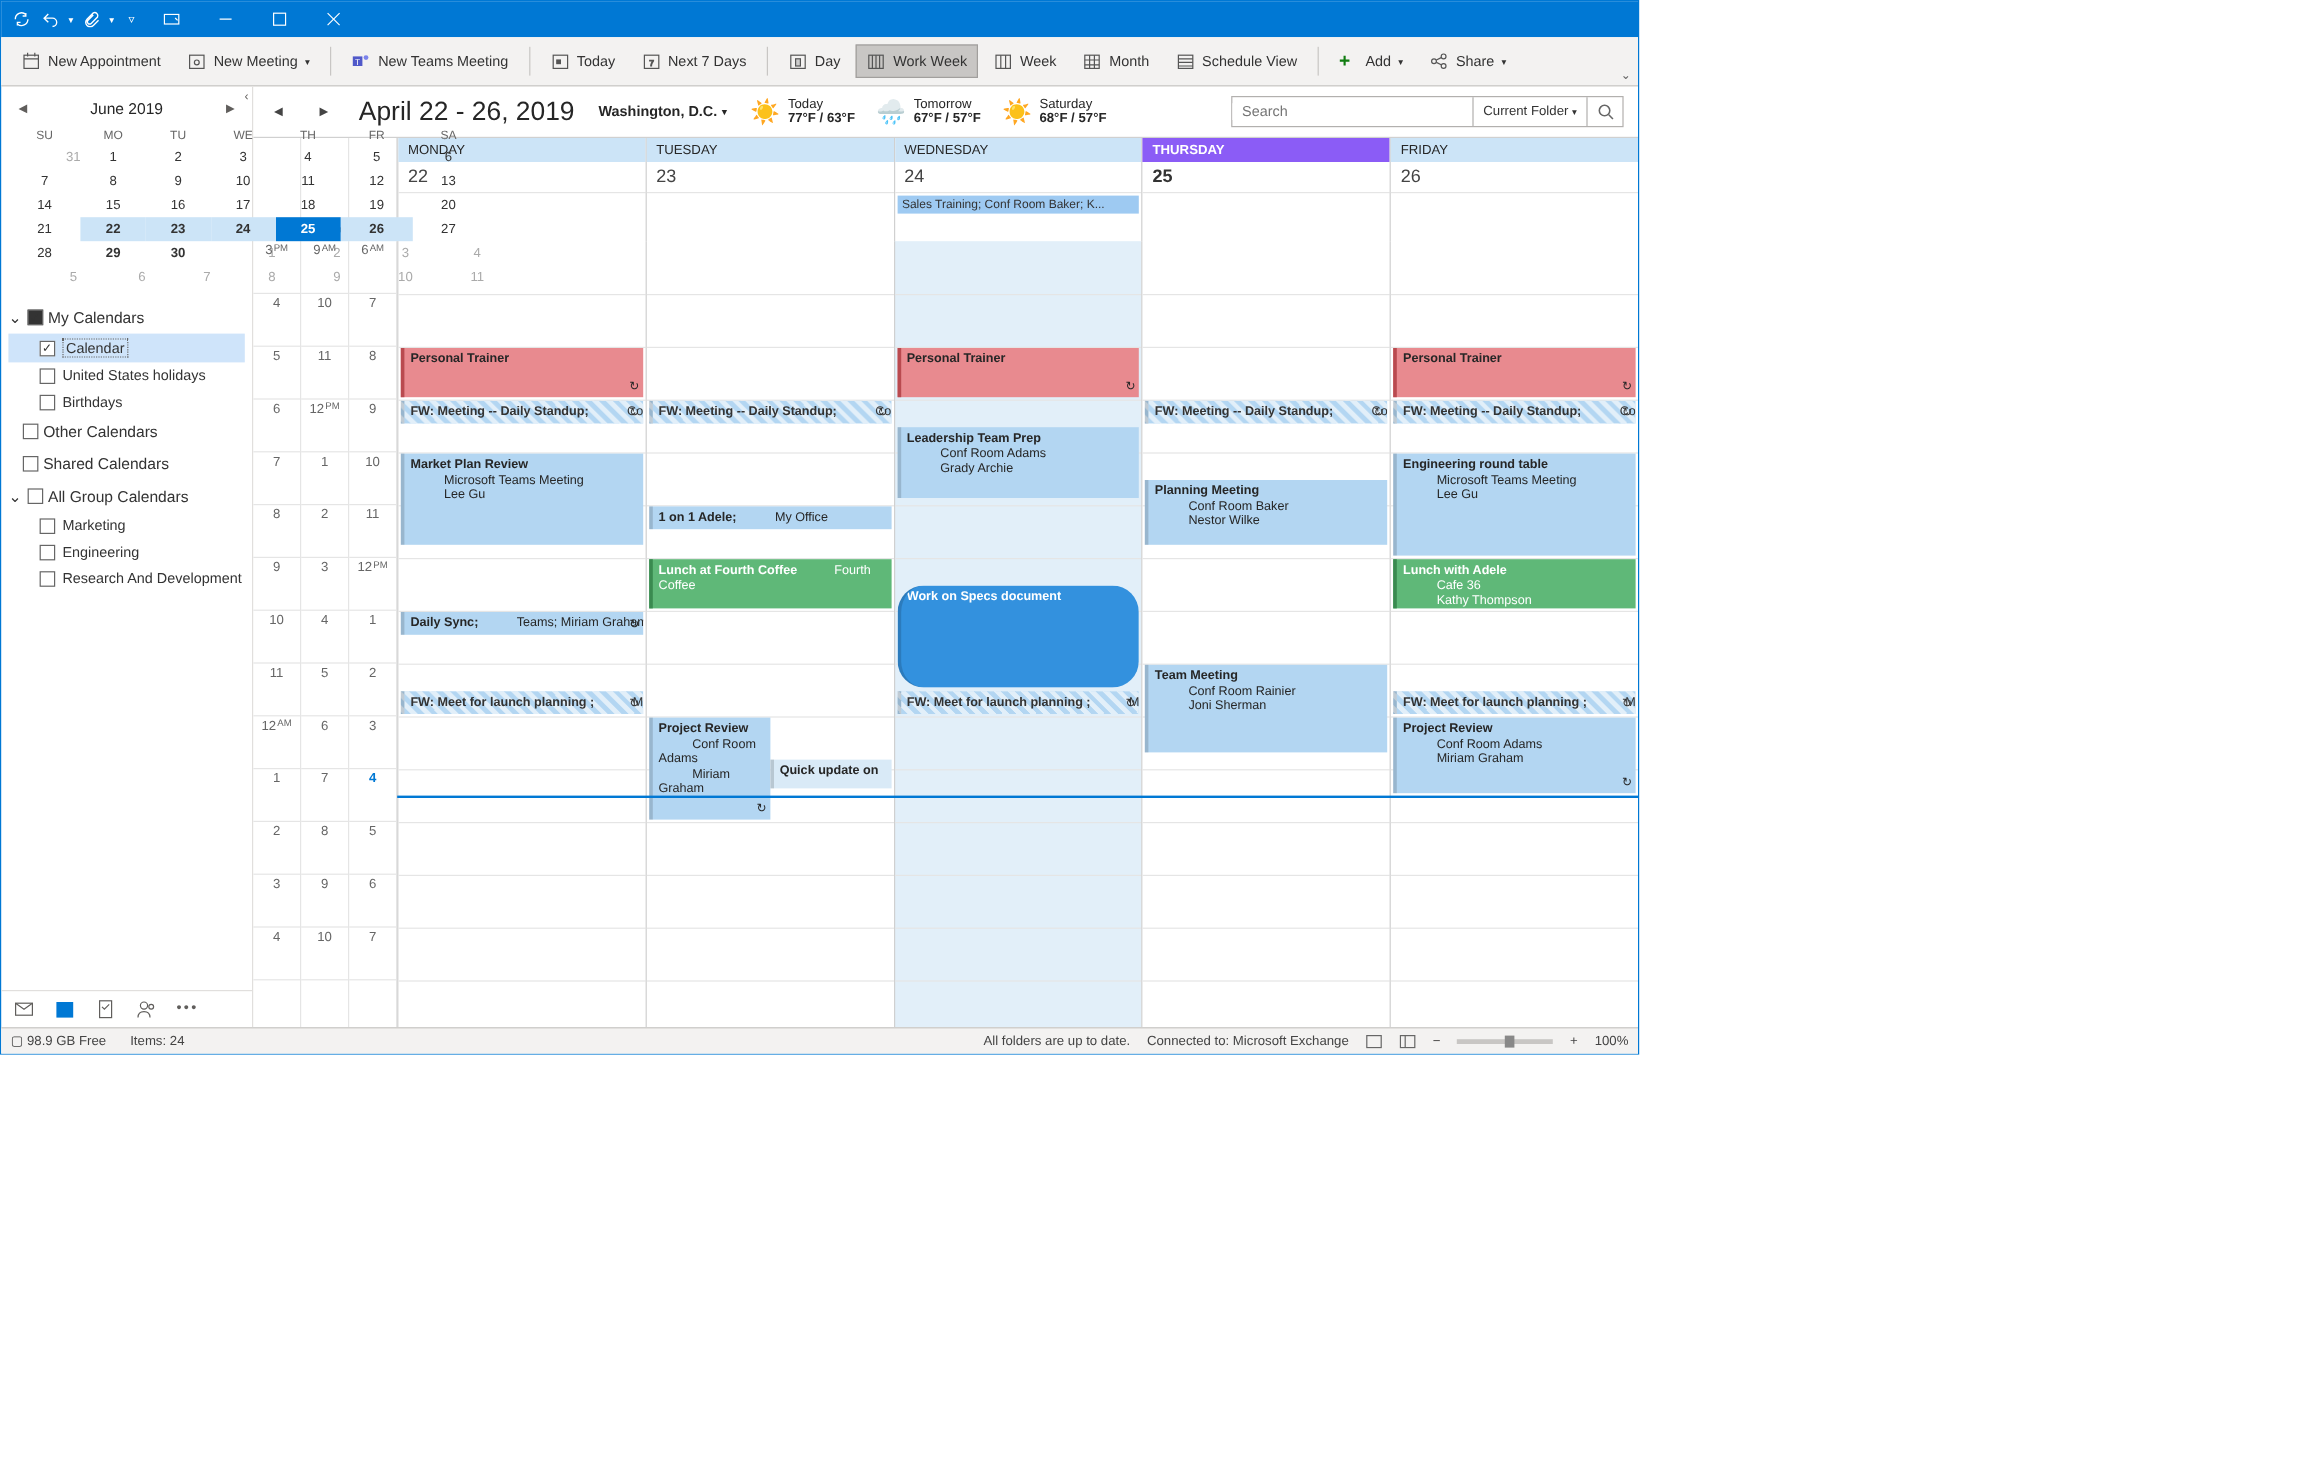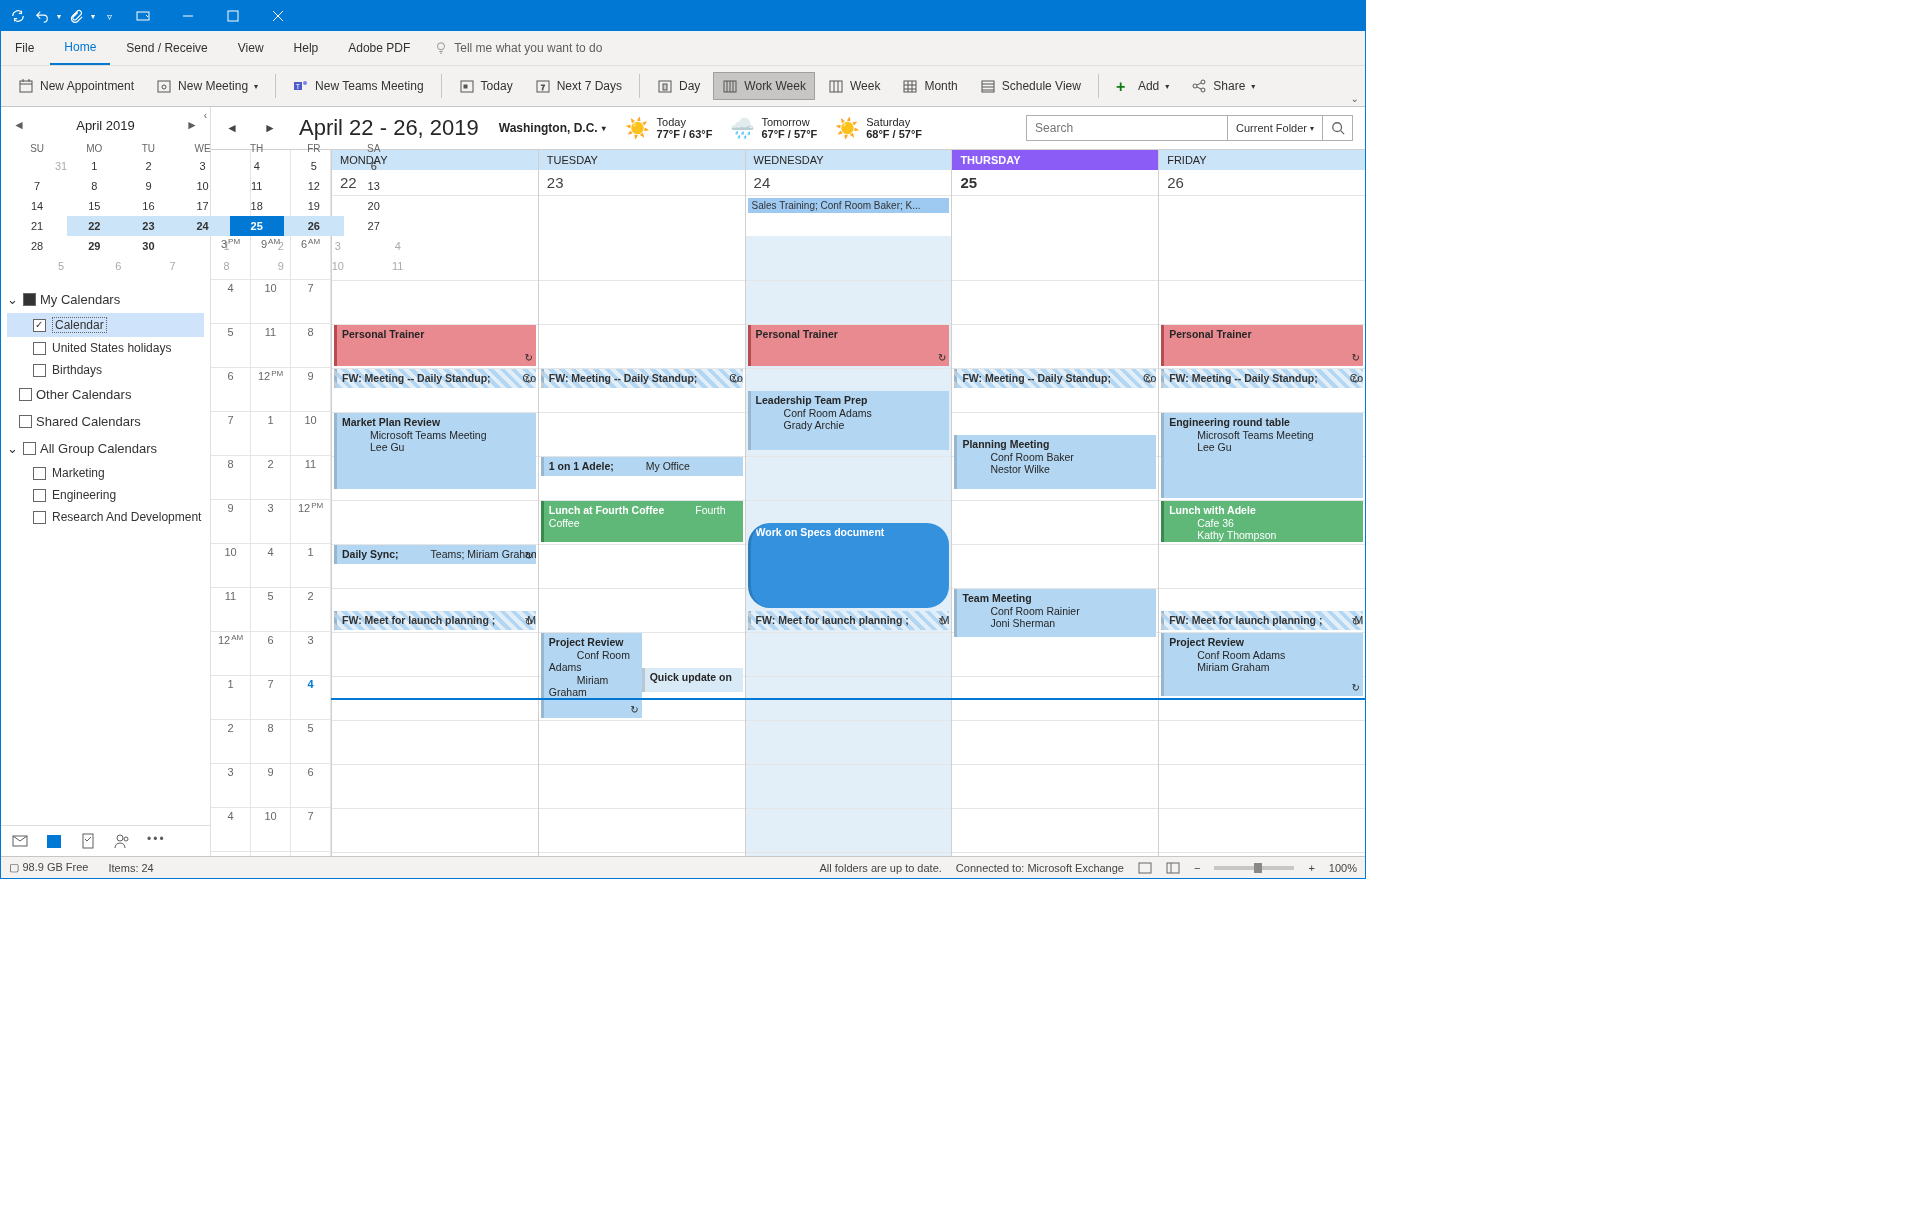--- a/index.html
+++ b/index.html
@@ -171,37 +171,20 @@
         </div>
       <div class="titlebar-btn">
           <svg width="12" height="12" viewBox="0 0 12 12" stroke="#fff" stroke-width="1">
             <line x1="1" y1="1" x2="11" y2="11"></line>
             <line x1="11" y1="1" x2="1" y2="11"></line>
           </svg>
         </div>
     </div>
   </div>
 
-  <div class="menubar">
-    <div class="menu-item">File</div>
-    <div class="menu-item active">Home</div>
-    <div class="menu-item">Send / Receive</div>
-    <div class="menu-item">View</div>
-    <div class="menu-item">Help</div>
-    <div class="menu-item">Adobe PDF</div>
-    <div class="tell-me">
-      <span>
-          <svg width="14" height="14" viewBox="0 0 16 16" fill="none" stroke="#888" stroke-width="1">
-            <circle cx="8" cy="6" r="4"></circle>
-            <path d="M6 12h4M7 14h2"></path>
-          </svg>
-        </span>
-      <span>Tell me what you want to do</span>
-    </div>
-  </div>
 
   <div class="ribbon">
     <div class="ribbon-group">
       <div class="ribbon-btn">
         <span class="ribbon-icon">
             <svg width="16" height="16" viewBox="0 0 16 16" fill="none" stroke="#555" stroke-width="1">
               <rect x="2" y="3" width="12" height="11"></rect>
               <line x1="2" y1="6" x2="14" y2="6"></line>
               <line x1="5" y1="1" x2="5" y2="4"></line>
               <line x1="11" y1="1" x2="11" y2="4"></line>
@@ -332,21 +315,21 @@
     <span class="ribbon-expand" style="font-size:10px;color:#666;">⌄</span>
   </div>
 
   <div class="main">
 
     <div class="sidebar">
       <span class="sidebar-collapse">‹</span>
       <div class="minical">
         <div class="minical-header">
           <span class="minical-nav">◄</span>
-          <span class="minical-title">April 2019</span>
+          <span class="minical-title">June 2019</span>
           <span class="minical-nav">►</span>
         </div>
         <div class="minical-grid" id="minical-grid" 11="">
             <div class="minical-dow">SU</div>
             <div class="minical-dow">MO</div>
             <div class="minical-dow">TU</div>
             <div class="minical-dow">WE</div>
             <div class="minical-dow">TH</div>
             <div class="minical-dow">FR</div>
             <div class="minical-dow">SA</div>
@@ -700,21 +683,21 @@
                 <div class="hour-line" style="top: 440px;"></div>
                 <div class="hour-line" style="top: 484px;"></div>
                 <div class="hour-line" style="top: 528px;"></div>
                 <div class="hour-line" style="top: 572px;"></div>
                 <div class="hour-line" style="top: 616px;"></div>
                 <div class="event striped recur-icon inline" style="top: 133px; height: 19px;">
                   <span class="title">FW: Meeting -- Daily Standup;</span> 
                   <span class="sub">Co</span>
                 </div>
                 <div class="event blue" style="top: 199px; height: 54.2px;"><span class="title">Planning Meeting</span><br><span class="sub">Conf Room Baker</span><br><span class="sub">Nestor Wilke</span></div>
-                <div class="event blue" style="top: 353px; height: 48px;"><span class="title">Team Meeting</span><br><span class="sub">Conf Room Rainier</span><br><span class="sub">Joni Sherman</span></div>
+                <div class="event blue" style="top: 353px; height: 73px;"><span class="title">Team Meeting</span><br><span class="sub">Conf Room Rainier</span><br><span class="sub">Joni Sherman</span></div>
               </div>
               <div class="day-col">
                 <div class="hour-line" style="top: 44px;"></div>
                 <div class="hour-line" style="top: 88px;"></div>
                 <div class="hour-line" style="top: 132px;"></div>
                 <div class="hour-line" style="top: 176px;"></div>
                 <div class="hour-line" style="top: 220px;"></div>
                 <div class="hour-line" style="top: 264px;"></div>
                 <div class="hour-line" style="top: 308px;"></div>
                 <div class="hour-line" style="top: 352px;"></div>

